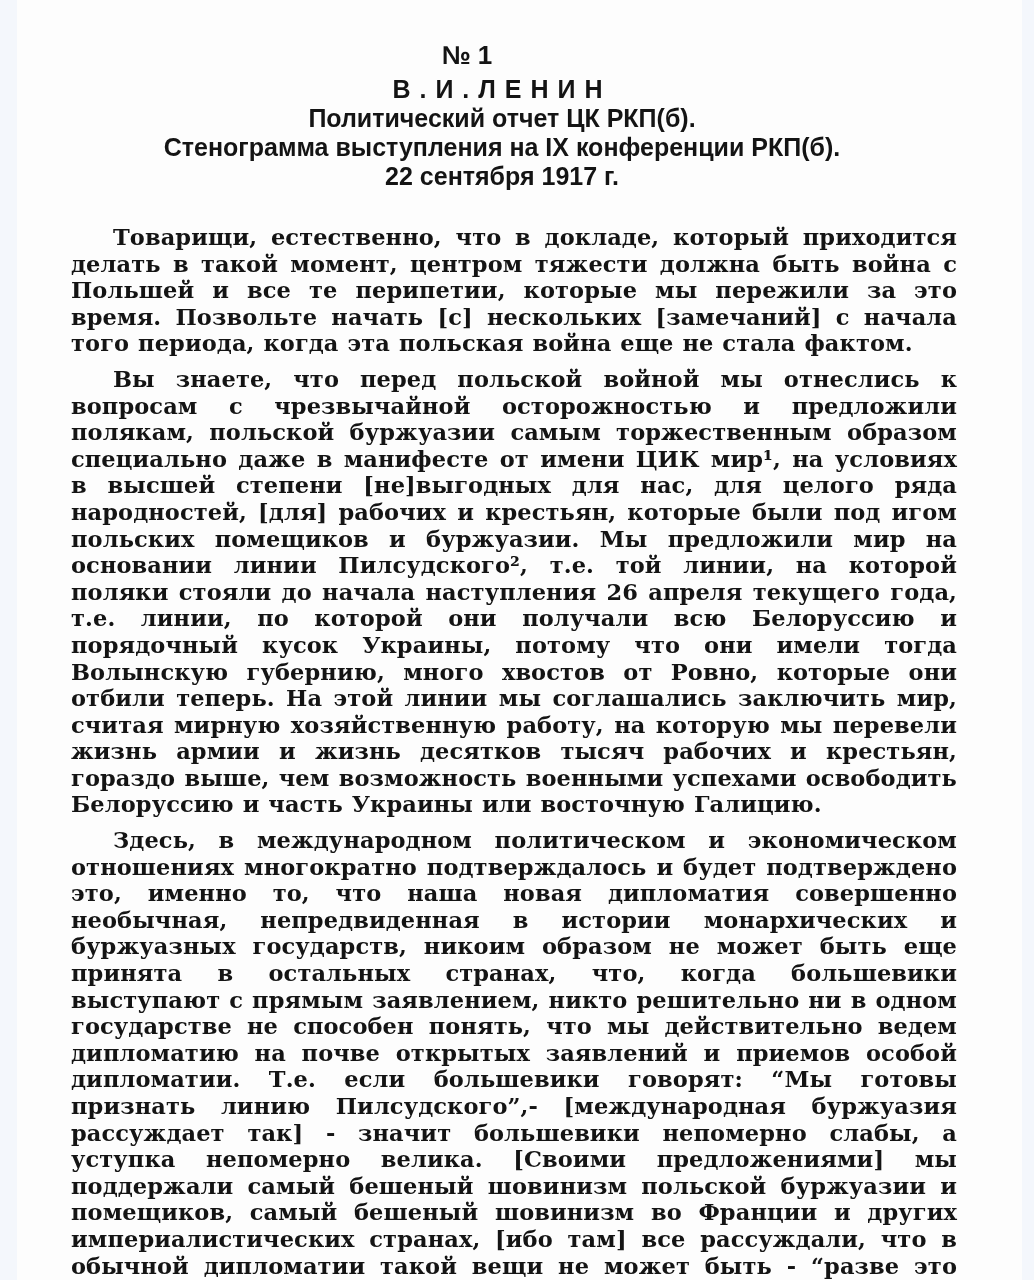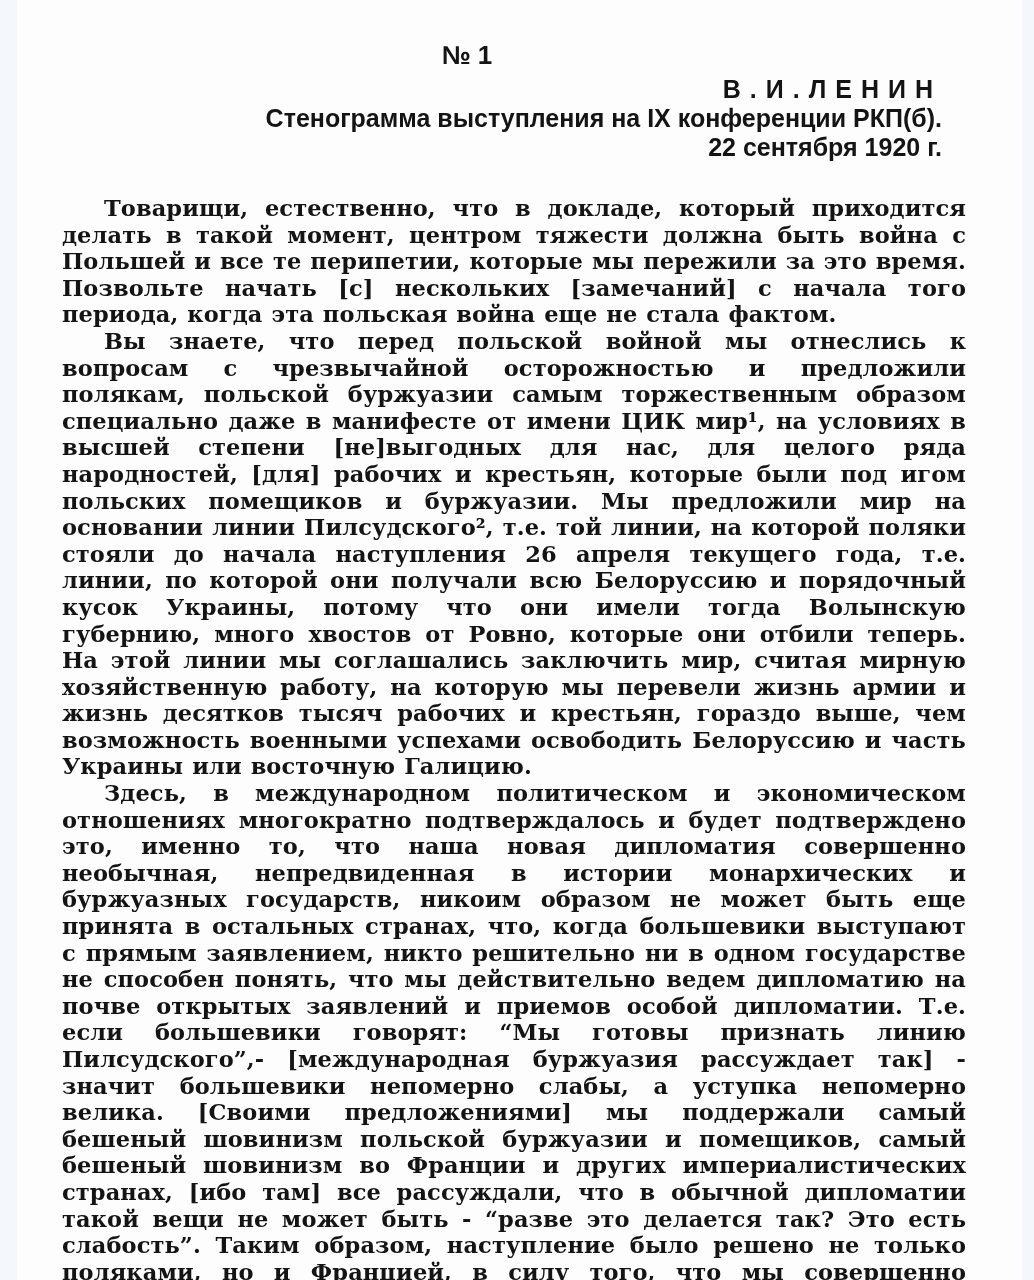--- a/index.html
+++ b/index.html
@@ -39,21 +39,21 @@
     left: -47px;
     text-align: center;
     font-family: "Liberation Sans", sans-serif;
     font-weight: 700;
     font-size: 26px;
     line-height: 30px;
   }
   .doc-header {
     margin-top: 5px;
     padding-right: 24px;
-    text-align: right;
+    text-align: center;
     font-family: "Liberation Sans", sans-serif;
     font-weight: 700;
     font-size: 25px;
     line-height: 29px;
     white-space: nowrap;
   }
   .doc-header .author {
     letter-spacing: 9px;
   }
   .doc-header .italic {
@@ -62,40 +62,41 @@
     margin-top: 33px;
     font-family: "DejaVu Serif", "Liberation Serif", serif;
     font-weight: 700;
     font-size: 22.5px;
     line-height: 26.6px;
     text-align: justify;
     word-spacing: 1px;
     letter-spacing: 0.1px;
   }
   .body-text p {
-    margin: 0;
+    margin: 9px;
     padding: 0;
     text-indent: 42px;
   }
 </style>
 </head>
 <body>
 
 <div class="page">
   <div class="edge-strip-left"></div>
   <div class="edge-strip-right"></div>
 
   <div class="content">
 
     <div class="doc-number">№ 1</div>
 
     <div class="doc-header">
       <div class="author">В.И.ЛЕНИН</div>
+      <div class="title">Политический отчет ЦК РКП(б).</div>
       <div class="italic subtitle">Стенограмма выступления на IX конференции РКП(б).</div>
-      <div class="italic date">22 сентября 1920 г.</div>
+      <div class="italic date">22 сентября 1917 г.</div>
     </div>
 
     <div class="body-text">
       <p>Товарищи, естественно, что в докладе, который приходится делать в такой момент, центром тяжести должна быть война с Польшей и все те перипетии, которые мы пережили за это время. Позвольте начать [с] нескольких [замечаний] с начала того периода, когда эта польская война еще не стала фактом.</p>
       <p>Вы знаете, что перед польской войной мы отнеслись к вопросам с чрезвычайной осторожностью и предложили полякам, польской буржуазии самым торжественным образом специально даже в манифесте от имени ЦИК мир¹, на условиях в высшей степени [не]выгодных для нас, для целого ряда народностей, [для] рабочих и крестьян, которые были под игом польских помещиков и буржуазии. Мы предложили мир на основании линии Пилсудского², т.е. той линии, на которой поляки стояли до начала наступления 26 апреля текущего года, т.е. линии, по которой они получали всю Белоруссию и порядочный кусок Украины, потому что они имели тогда Волынскую губернию, много хвостов от Ровно, которые они отбили теперь. На этой линии мы соглашались заключить мир, считая мирную хозяйственную работу, на которую мы перевели жизнь армии и жизнь десятков тысяч рабочих и крестьян, гораздо выше, чем возможность военными успехами освободить Белоруссию и часть Украины или восточную Галицию.</p>
       <p>Здесь, в международном политическом и экономическом отношениях многократно подтверждалось и будет подтверждено это, именно то, что наша новая дипломатия совершенно необычная, непредвиденная в истории монархических и буржуазных государств, никоим образом не может быть еще принята в остальных странах, что, когда большевики выступают с прямым заявлением, никто решительно ни в одном государстве не способен понять, что мы действительно ведем дипломатию на почве открытых заявлений и приемов особой дипломатии. Т.е. если большевики говорят: “Мы готовы признать линию Пилсудского”,- [международная буржуазия рассуждает так] - значит большевики непомерно слабы, а уступка непомерно велика. [Своими предложениями] мы поддержали самый бешеный шовинизм польской буржуазии и помещиков, самый бешеный шовинизм во Франции и других империалистических странах, [ибо там] все рассуждали, что в обычной дипломатии такой вещи не может быть - “разве это делается так? Это есть слабость”. Таким образом, наступление было решено не только поляками, но и Францией, в силу того, что мы совершенно необычно сказали напрямик: ради того, чтобы избежать войны, мы готовы на отступление. А в переговорах, которые вел Мархлевский³ раньше, будучи формальным представителем Красного Креста Польши*, в этих переговорах такая линия, как предварительные условия мира, была основной⁴. Поэтому мы в силу прежних переговоров делали такие громадные уступки. Эта уступка была принята, как наша слабость, и повела к войне.</p>
 
     </div>
 
   </div>

